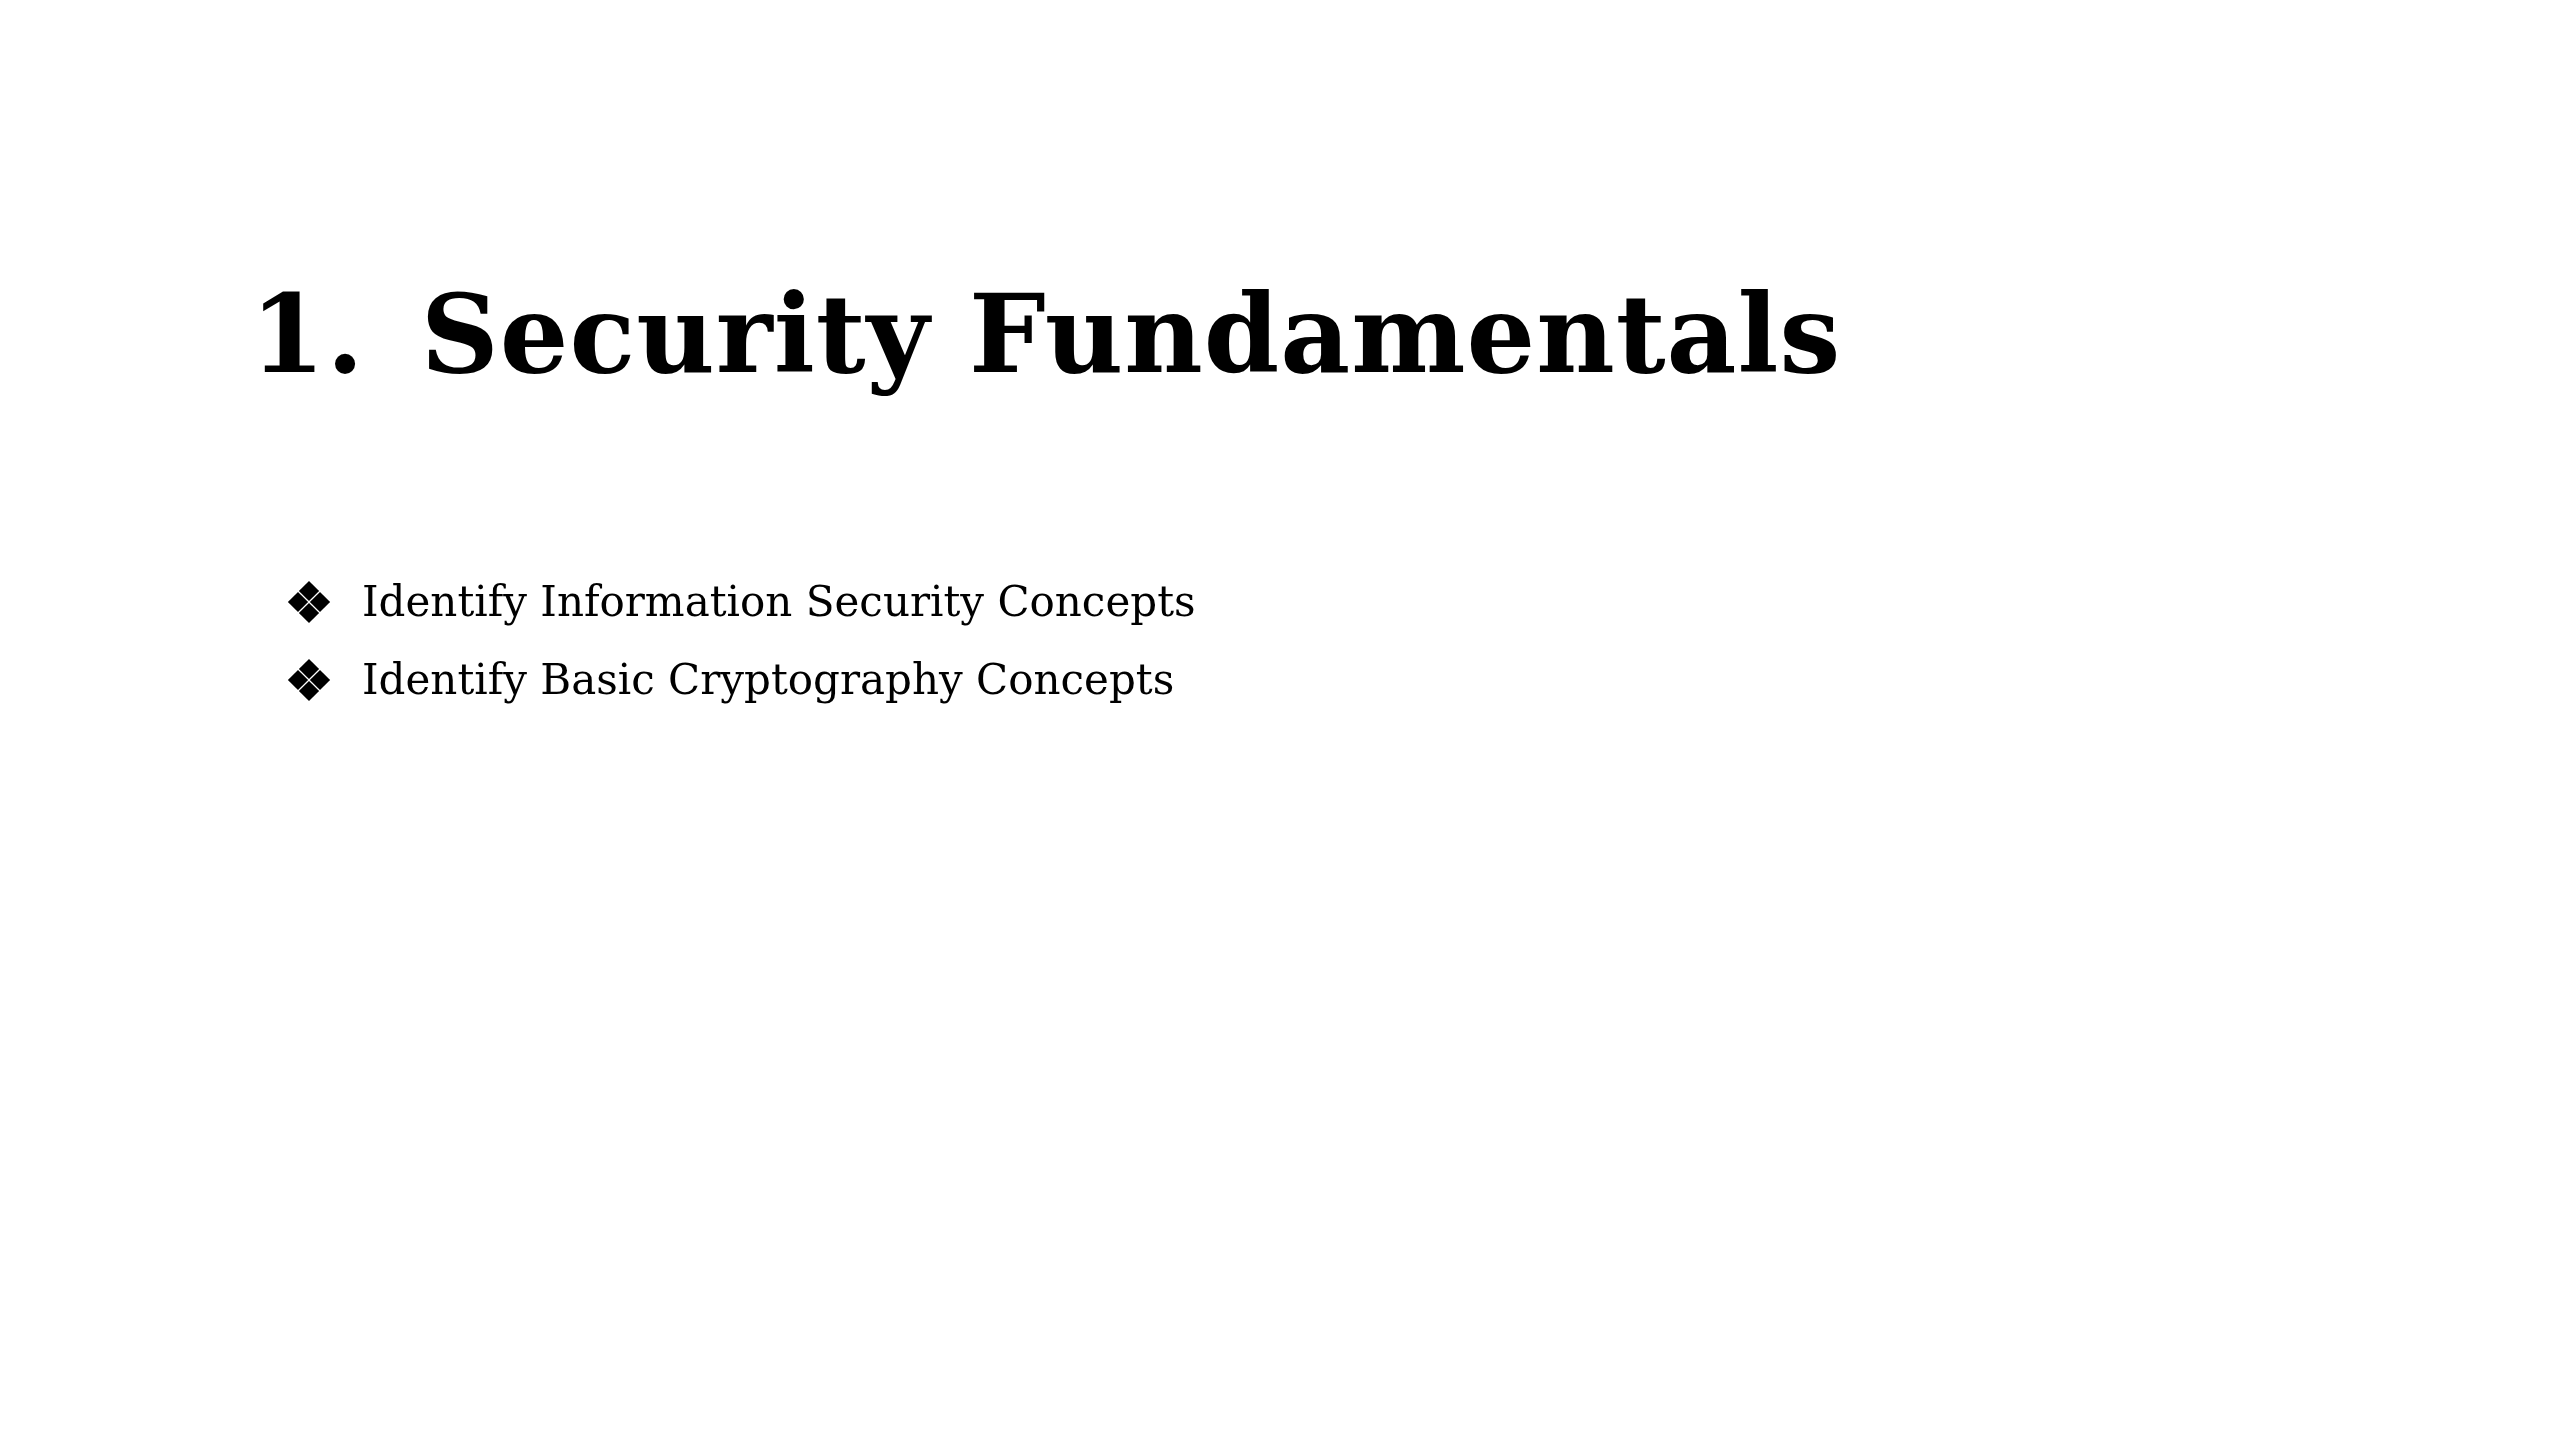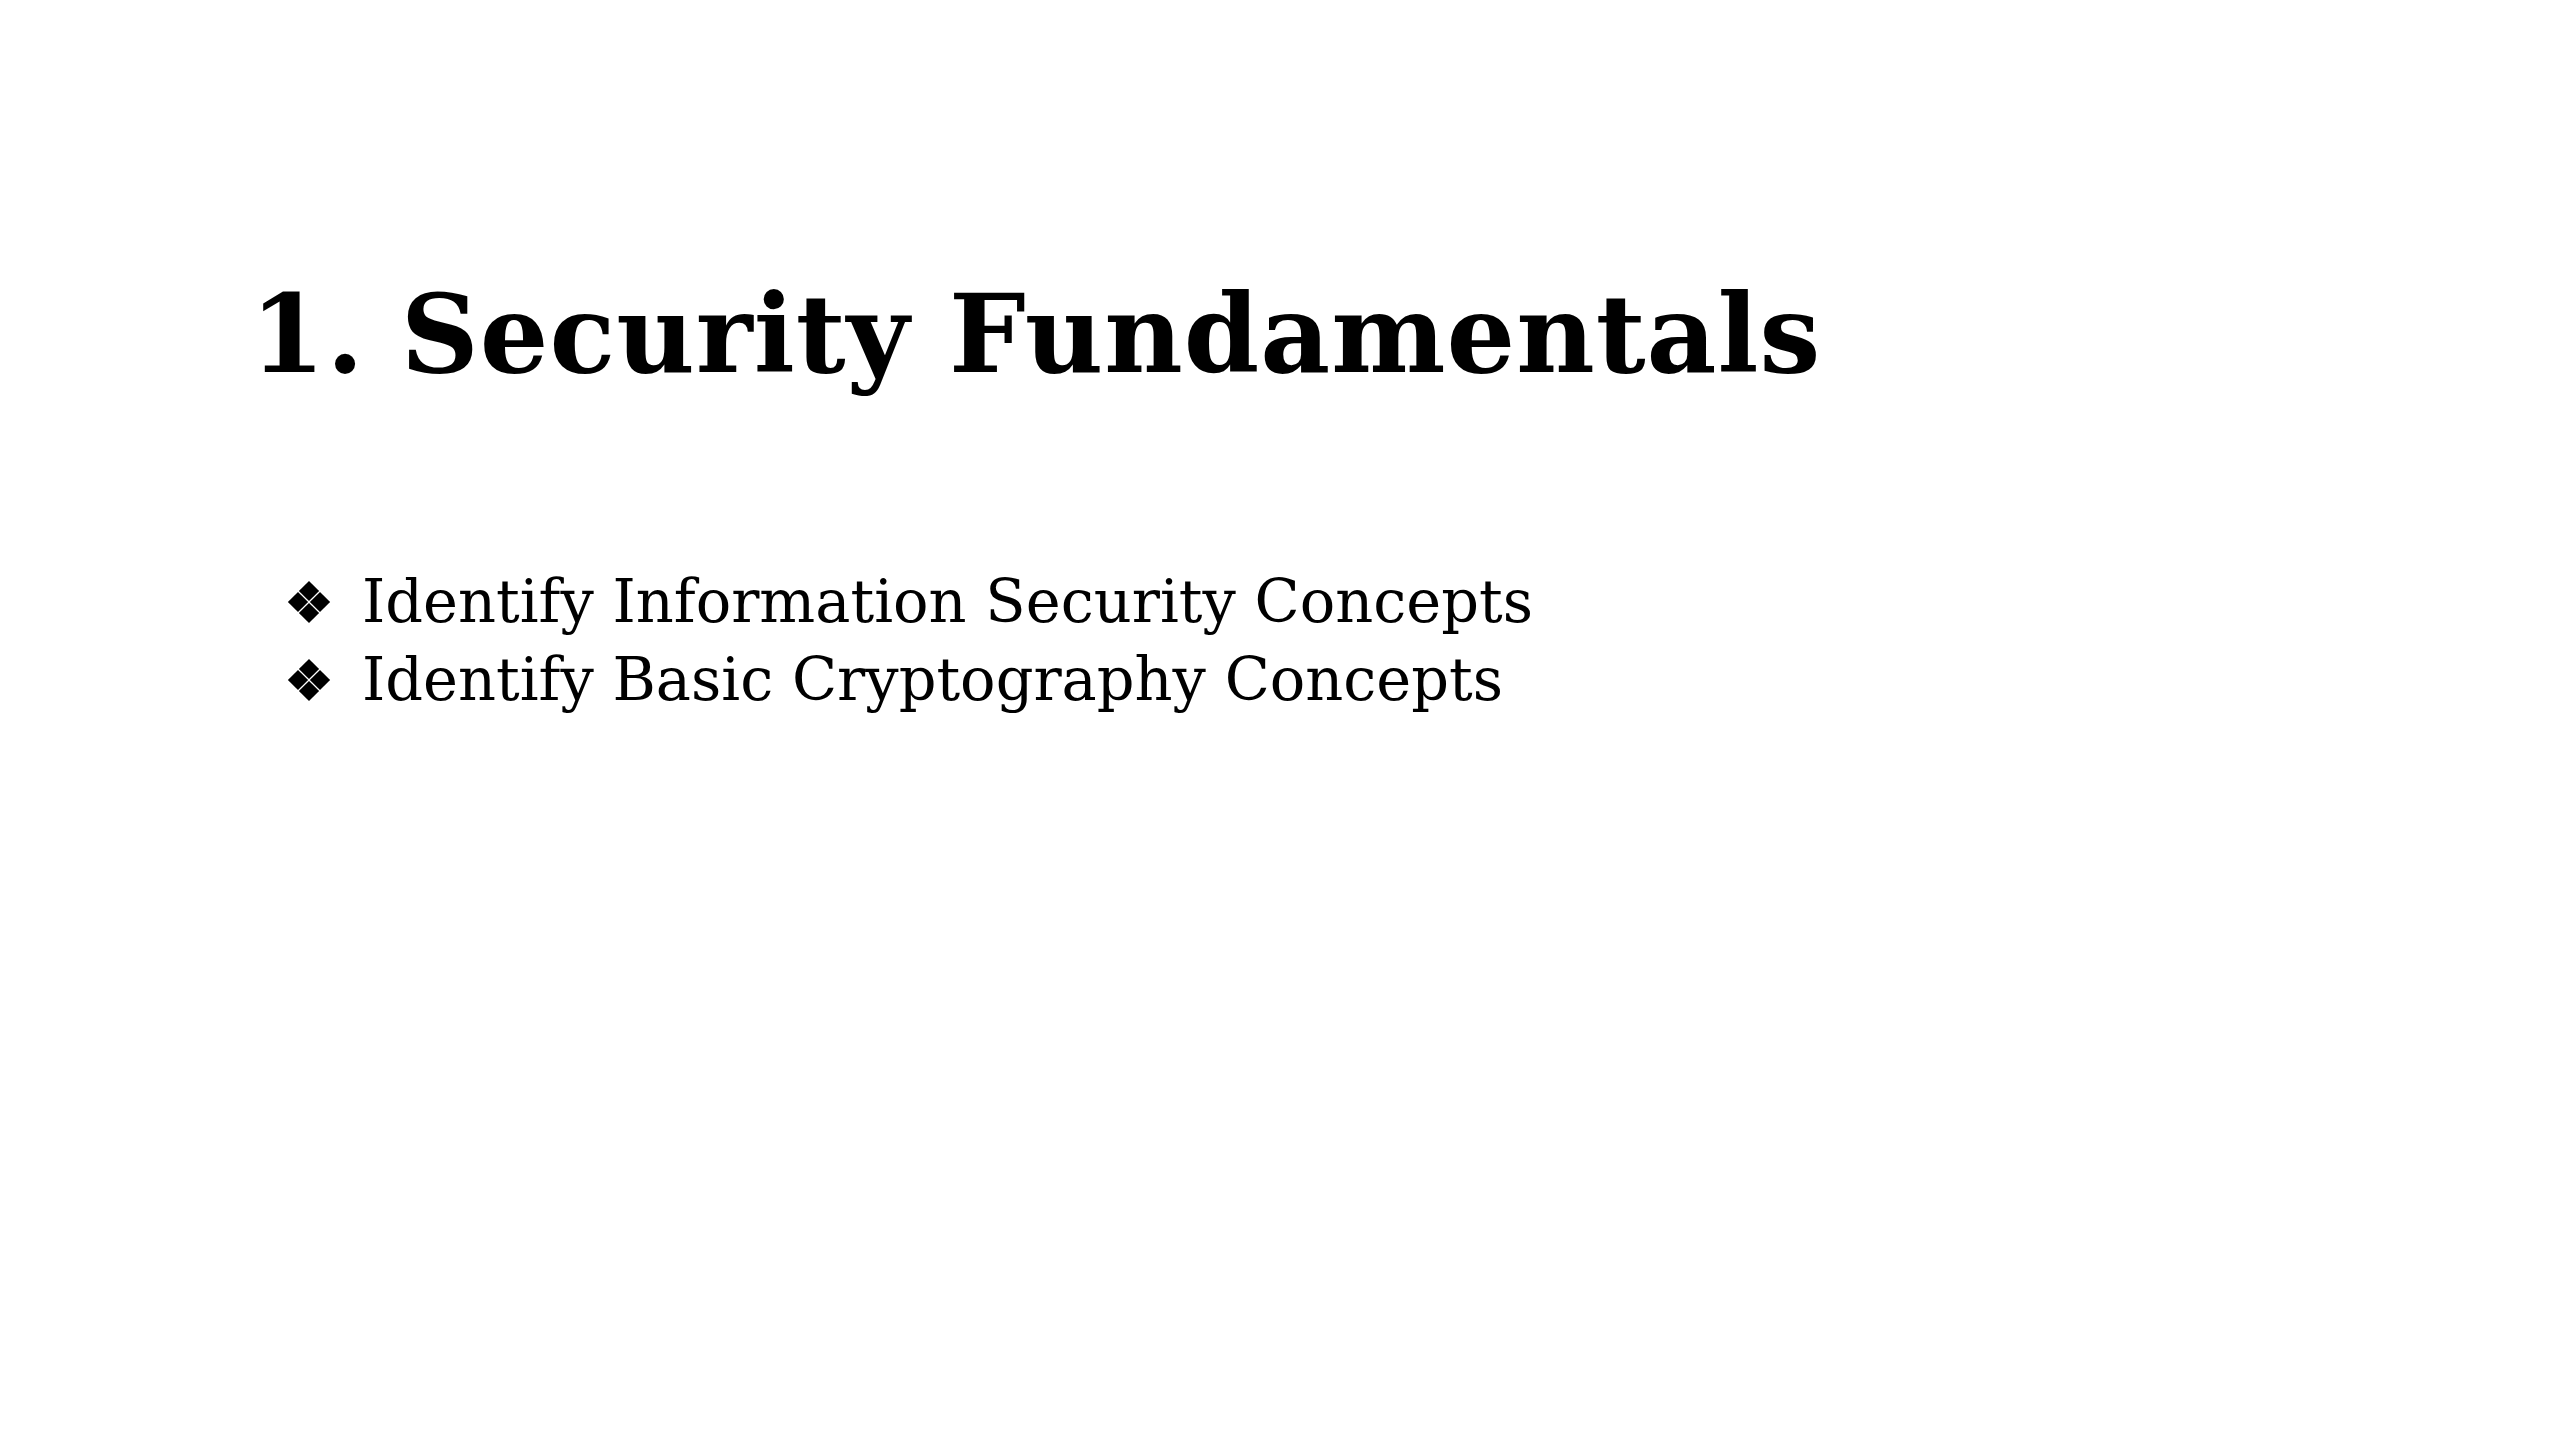--- a/index.html
+++ b/index.html
@@ -19,36 +19,36 @@
   .slide-title {
     position: absolute;
     left: 250px;
     top: 203px;
     font-size: 108px;
     line-height: 1.1;
     white-space: nowrap;
     letter-spacing: 1px;
   }
   .slide-title .title-text {
-    margin-left: 36px;
+    margin-left: 56px;
     text-align: center;
   }
   .bullet-list {
     position: absolute;
     left: 287px;
     top: 563px;
     margin: 0;
     padding: 0;
     list-style: none;
   }
   .bullet-item {
     display: flex;
     align-items: center;
     column-gap: 31px;
-    font-size: 59px;
+    font-size: 42px;
     line-height: 78px;
     white-space: nowrap;
     text-align: right;
   }
   .bullet-glyph {
     flex: 0 0 auto;
     width: 44px;
     height: 44px;
     display: block;
   }

